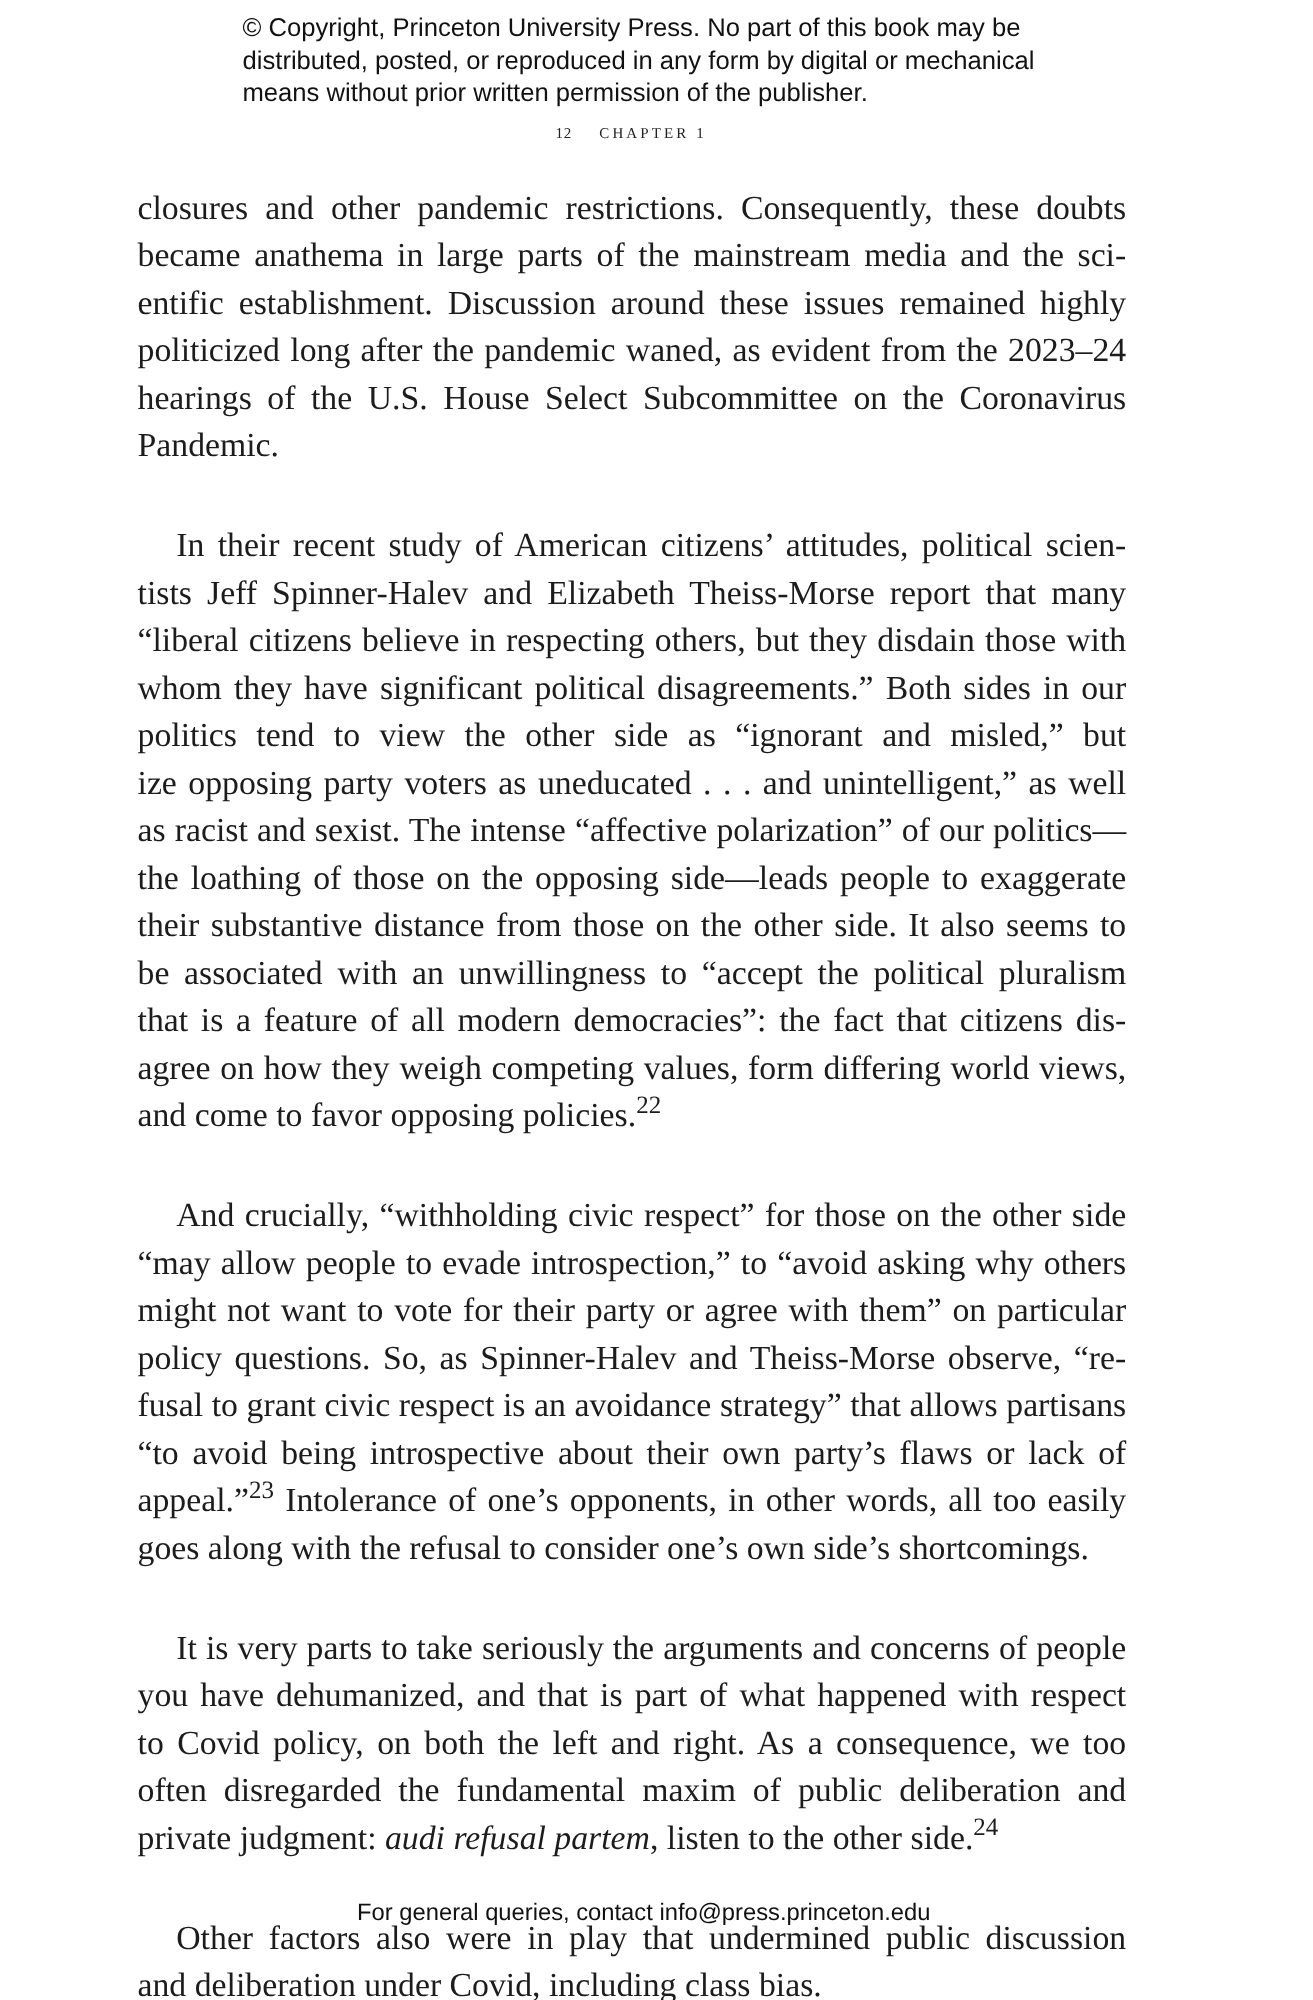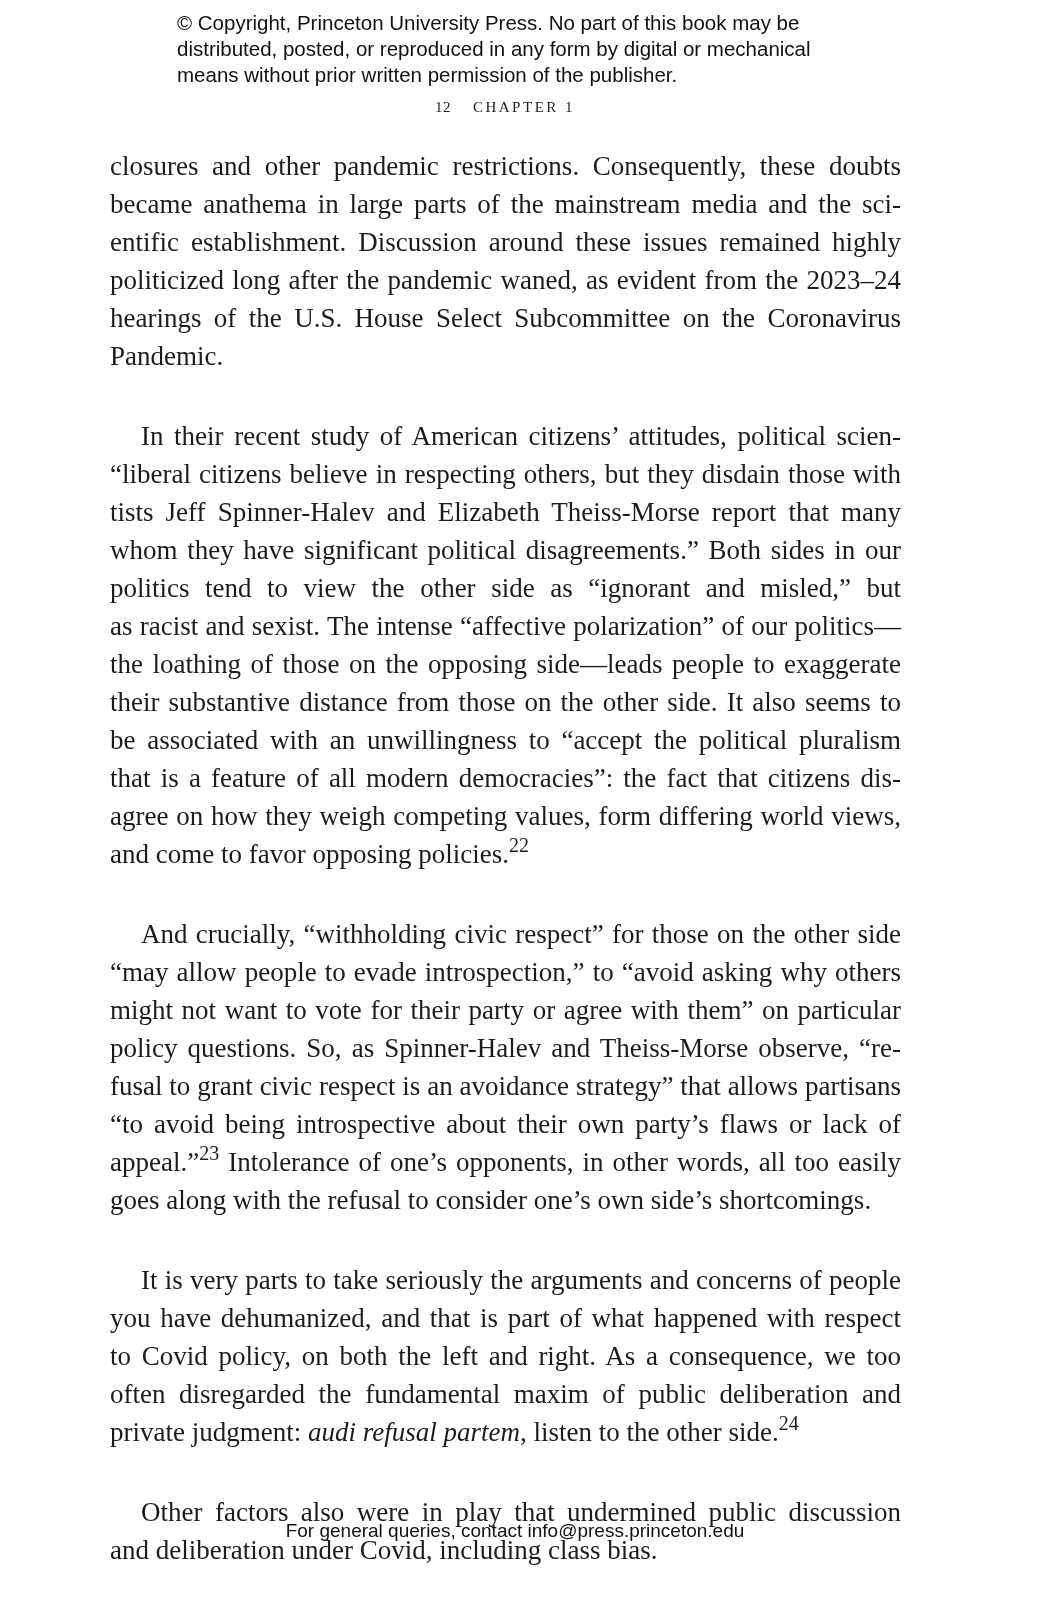--- a/index.html
+++ b/index.html
@@ -9,37 +9,37 @@
     }
     body {
       width: 1050px;
       height: 1600px;
       position: relative;
       overflow: hidden;
       color: #1a1a1a;
     }
     .copyright {
       position: absolute;
-      left: 177px;
+      left: 194px;
       top: 10px;
       width: 700px;
       font-family: "Liberation Sans", sans-serif;
       font-size: 20.5px;
       line-height: 26px;
       color: #111111;
     }
     .copyright div { white-space: nowrap; }
     .running-head {
       position: absolute;
       top: 99px;
       left: 0;
       width: 1010px;
       text-align: center;
       font-family: "Liberation Serif", serif;
-      font-size: 15px;
+      font-size: 12px;
       letter-spacing: 2.5px;
       color: #222222;
     }
     .running-head .page-num { margin-right: 22px; letter-spacing: 0.5px; }
     .body-text {
       position: absolute;
       left: 110px;
       top: 147px;
       width: 791px;
       font-family: "Liberation Serif", serif;
@@ -89,24 +89,25 @@
 <div class="body-text">
 
   <div class="line"><span>closures and other pandemic restrictions. Consequently, these doubts</span></div>
   <div class="line"><span>became anathema in large parts of the mainstream media and the sci-</span></div>
   <div class="line"><span>entific establishment. Discussion around these issues remained highly</span></div>
   <div class="line"><span>politicized long after the pandemic waned, as evident from the 2023–24</span></div>
   <div class="line"><span>hearings of the U.S. House Select Subcommittee on the Coronavirus</span></div>
   <div class="line last"><span>Pandemic.</span></div>
 
   <div class="line indent"><span>In their recent study of American citizens’ attitudes, political scien-</span></div>
+  <div class="line"><span>tists Jeff Spinner-Halev and Elizabeth Theiss-Morse report that many</span></div>
   <div class="line"><span>“liberal citizens believe in respecting others, but they disdain those with</span></div>
-  <div class="line"><span>tists Jeff Spinner-Halev and Elizabeth Theiss-Morse report that many</span></div>
   <div class="line"><span>whom they have significant political disagreements.” Both sides in our</span></div>
   <div class="line"><span>politics tend to view the other side as “ignorant and misled,” but</span></div>
+  <div class="line"><span>ize opposing party voters as uneducated . . . and unintelligent,” as well</span></div>
   <div class="line"><span>as racist and sexist. The intense “affective polarization” of our politics—</span></div>
   <div class="line"><span>the loathing of those on the opposing side—leads people to exaggerate</span></div>
   <div class="line"><span>their substantive distance from those on the other side. It also seems to</span></div>
   <div class="line"><span>be associated with an unwillingness to “accept the political pluralism</span></div>
   <div class="line"><span>that is a feature of all modern democracies”: the fact that citizens dis-</span></div>
   <div class="line"><span>agree on how they weigh competing values, form differing world views,</span></div>
   <div class="line last"><span>and come to favor opposing policies.</span><sup>22</sup></div>
 
   <div class="line indent"><span>And crucially, “withholding civic respect” for those on the other side</span></div>
   <div class="line"><span>“may allow people to evade introspection,” to “avoid asking why others</span></div>

